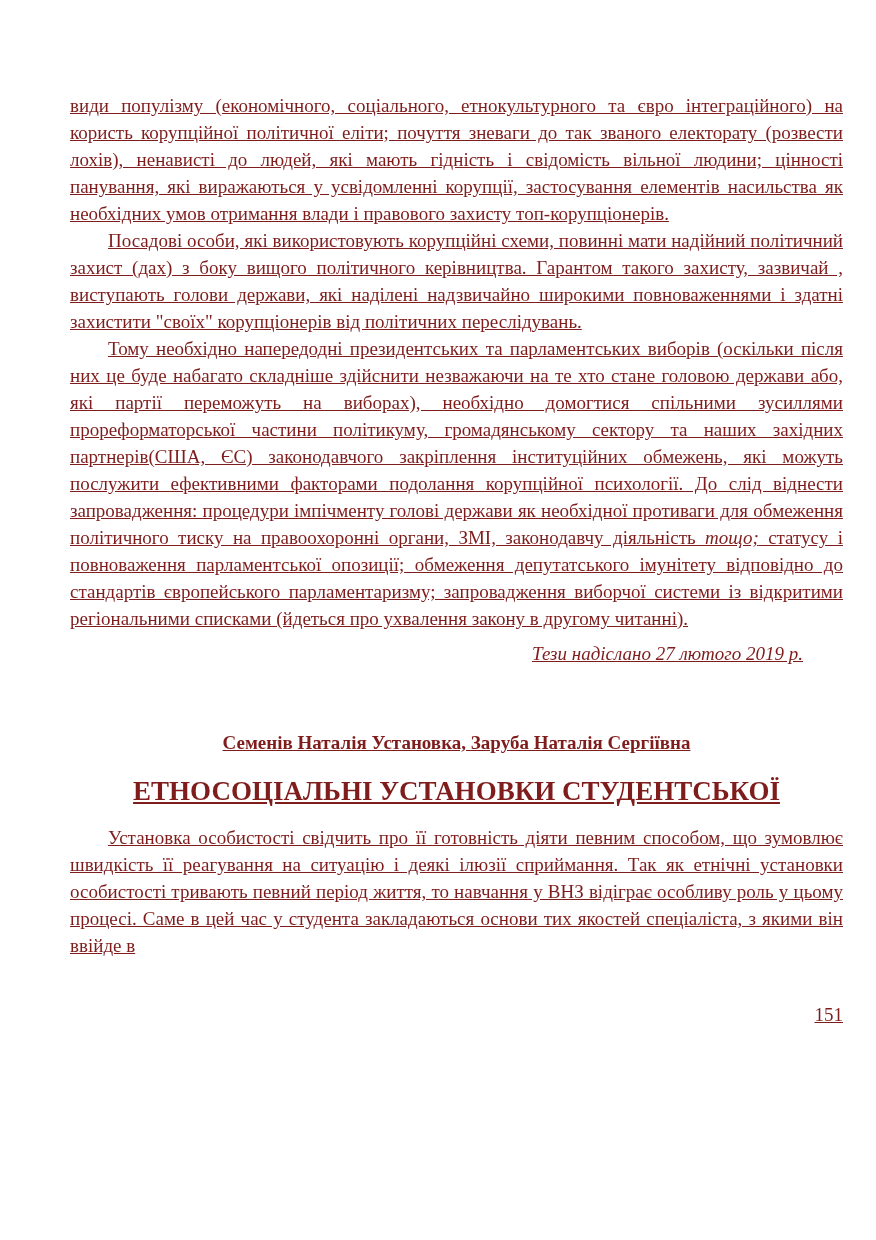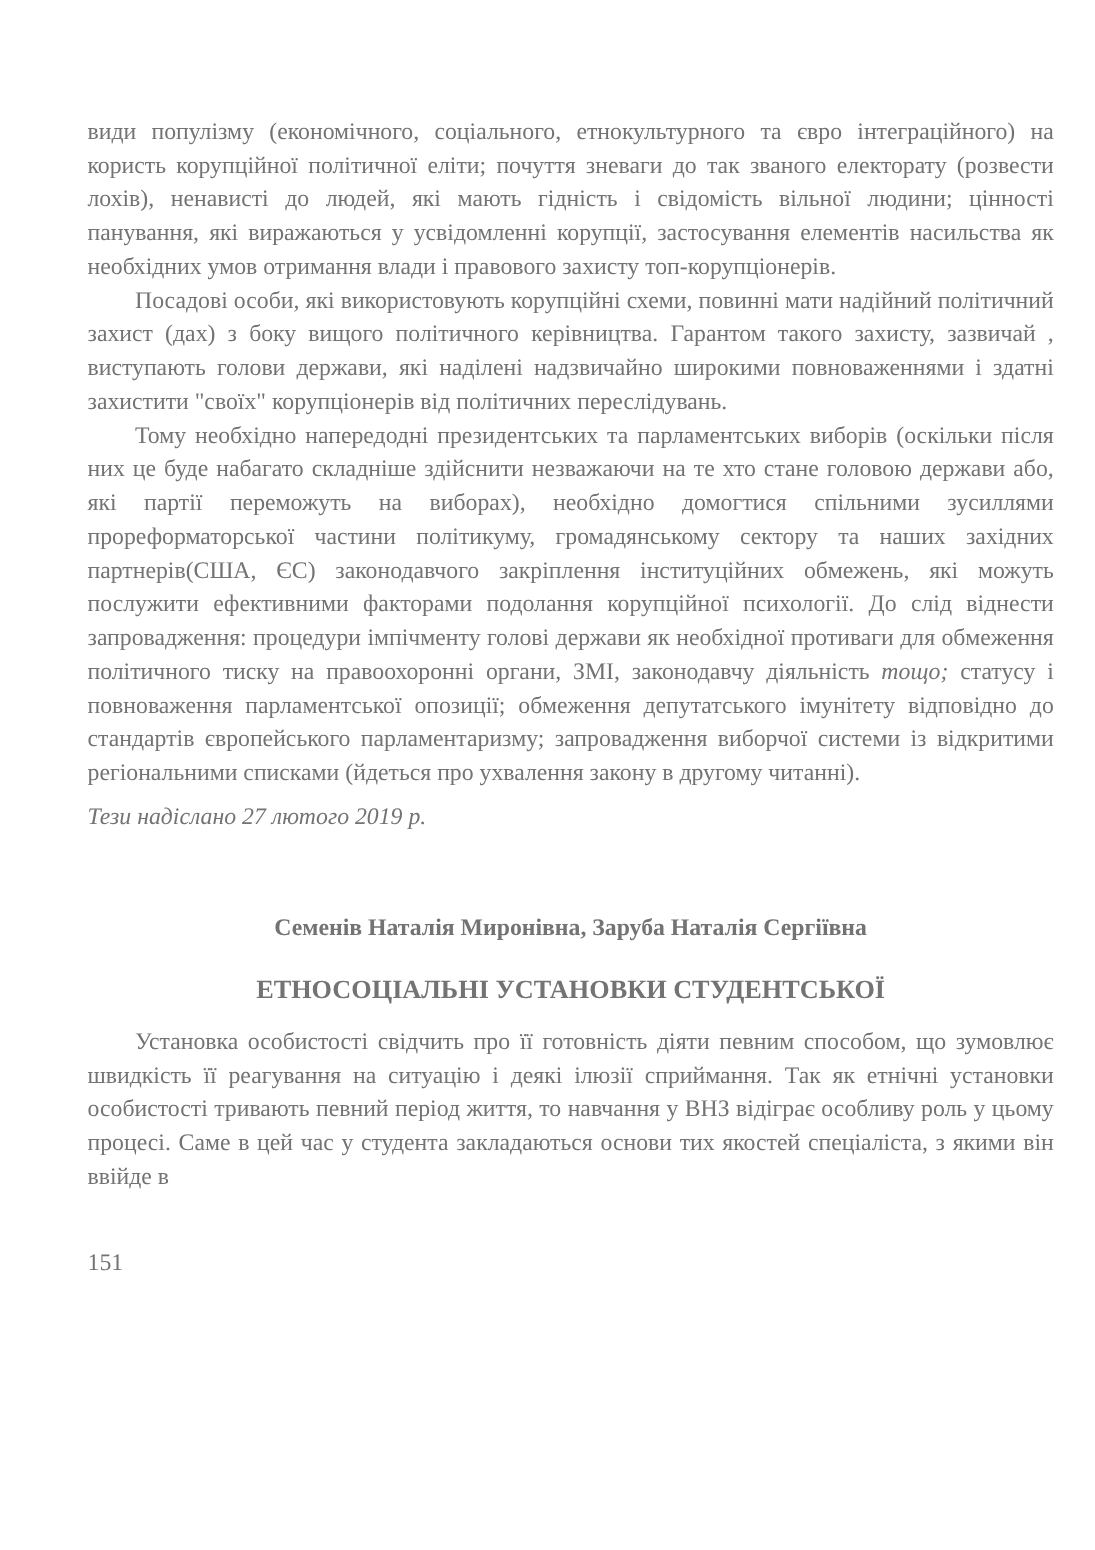--- a/index.html
+++ b/index.html
@@ -6,65 +6,67 @@
   .page {
     position: relative;
     width: 876px;
     height: 1240px;
     background: #ffffff;
     box-sizing: border-box;
     padding: 92px 33px 0 70px;
     font-family: "Liberation Serif", "DejaVu Serif", serif;
     font-size: 19px;
     line-height: 27px;
-    color: #737373;
+    color: #7f1d1d;
+    text-decoration: underline;
   }
   .para {
     margin: 0;
     text-align: justify;
   }
   .para.indent { text-indent: 38px; }
   .date-line {
     margin: 8px 40px 0 0;
+    text-align: right;
     font-style: italic;
   }
   .authors {
     margin-top: 62px;
     text-align: center;
     font-weight: bold;
   }
   .title {
     margin-top: 20px;
     text-align: center;
     font-weight: bold;
-    font-size: 21px;
+    font-size: 27px;
     line-height: 30px;
   }
   .title .title-line { display: block; }
   .section-body { margin-top: 10px; }
   .page-number {
     margin-top: 42px;
-    text-align: left;
+    text-align: right;
   }
   em { font-style: italic; }
 </style>
 </head>
 <body>
 
 <div class="page">
 
   <p class="para">види популізму (економічного, соціального, етнокультурного та євро інтеграційного) на користь корупційної політичної еліти; почуття зневаги до так званого електорату (розвести лохів), ненависті до людей, які мають гідність і свідомість вільної людини; цінності панування, які виражаються у усвідомленні корупції, застосування елементів насильства як необхідних умов отримання влади і правового захисту топ-корупціонерів.</p>
 
   <p class="para indent">Посадові особи, які використовують корупційні схеми, повинні мати надійний політичний захист (дах) з боку вищого політичного керівництва. Гарантом такого захисту, зазвичай , виступають голови держави, які наділені надзвичайно широкими повноваженнями і здатні захистити "своїх" корупціонерів від політичних переслідувань.</p>
 
   <p class="para indent"><span>Тому необхідно напередодні президентських та парламентських виборів (оскільки після них це буде набагато складніше здійснити незважаючи на те хто стане головою держави або, які партії переможуть на виборах), необхідно домогтися спільними зусиллями прореформаторської частини політикуму, громадянському сектору та наших західних партнерів(США, ЄС) законодавчого закріплення інституційних обмежень, які можуть послужити ефективними факторами подолання корупційної психології. До слід віднести запровадження: процедури імпічменту голові держави як необхідної противаги для обмеження політичного тиску на правоохоронні органи, ЗМІ, законодавчу діяльність </span><em>тощо;</em><span> статусу і повноваження парламентської опозиції; обмеження депутатського імунітету відповідно до стандартів європейського парламентаризму; запровадження виборчої системи із відкритими регіональними списками (йдеться про ухвалення закону в другому читанні).</span></p>
 
   <p class="date-line">Тези надіслано 27 лютого 2019 р.</p>
 
-  <p class="authors">Семенів Наталія Миронівна, Заруба Наталія Сергіївна</p>
+  <p class="authors">Семенів Наталія Установка, Заруба Наталія Сергіївна</p>
 
   <h1 class="title">
     <span class="title-line">ЕТНОСОЦІАЛЬНІ УСТАНОВКИ СТУДЕНТСЬКОЇ</span>
   </h1>
 
   <p class="para indent section-body">Установка особистості свідчить про її готовність діяти певним способом, що зумовлює швидкість її реагування на ситуацію і деякі ілюзії сприймання. Так як етнічні установки особистості тривають певний період життя, то навчання у ВНЗ відіграє особливу роль у цьому процесі. Саме в цей час у студента закладаються основи тих якостей спеціаліста, з якими він ввійде в</p>
 
   <p class="page-number">151</p>
 
 </div>

